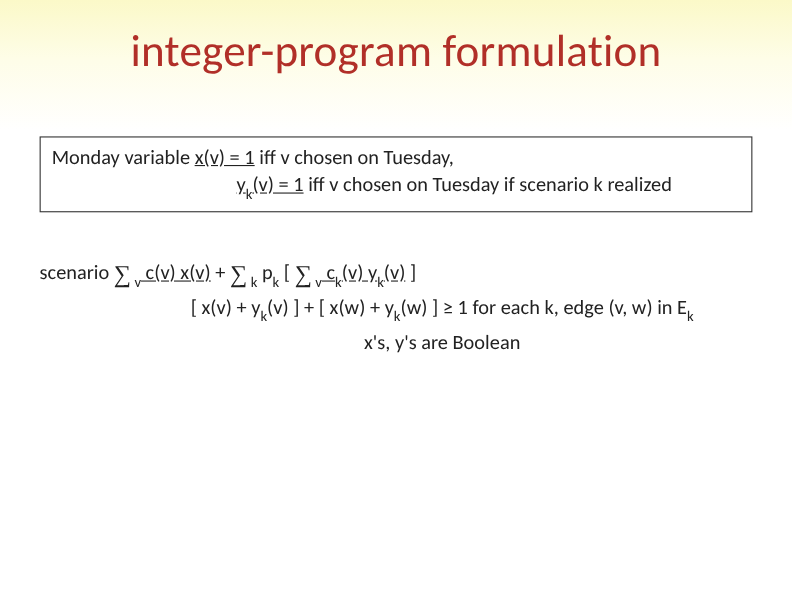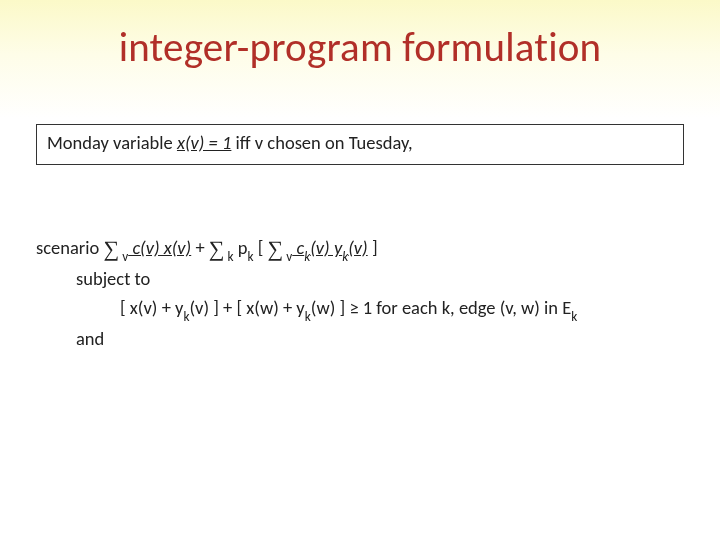--- a/index.html
+++ b/index.html
@@ -34,33 +34,32 @@
     left: 36px;
     right: 36px;
     border: 1px solid #333;
     padding: 6px 10px 8px 10px;
     font-size: 18.5px;
     color: #222;
     line-height: 1.35;
   }
   .math-u {
     text-decoration: underline;
-    font-style: italic;
   }
   .body {
     position: absolute;
     top: 230px;
     left: 36px;
     right: 36px;
     font-size: 18.5px;
     color: #222;
     line-height: 1.55;
   }
   .indent1 { padding-left: 40px; }
-  .indent2 { padding-left: 84px; }
+  .indent2 { padding-left: 84px; text-align: center; }
   .sum {
     font-family: "Cambria Math", "Times New Roman", serif;
     font-size: 22px;
     position: relative;
     top: 2px;
   }
   sub {
     font-size: 0.72em;
     position: relative;
     bottom: -0.15em;
@@ -71,32 +70,34 @@
 <body>
 
 <div class="slide">
 
   <div class="title">integer-program formulation</div>
 
   <div class="box">
     <div>
       <span>Monday variable </span><span class="math-u">x(v) = 1</span><span> iff v chosen on Tuesday,</span>
     </div>
+    <div class="line2">
+      <span class="math-u"><span>y</span><sub>k</sub><span>(v) = 1</span></span><span> iff v chosen on Tuesday if scenario k realized</span>
+    </div>
   </div>
 
   <div class="body">
 
     <div>
       <span>scenario </span><span class="sum">∑</span><sub> v</sub><span class="math-u"> c(v) x(v)</span><span> + </span><span class="sum">∑</span><sub> k</sub><span> p</span><sub>k</sub><span> [ </span><span class="sum">∑</span><sub> v</sub><span class="math-u"><span> c</span><sub>k</sub><span>(v) y</span><sub>k</sub><span>(v)</span></span><span> ]</span>
     </div>
 
-    <div class="indent1">subject to</div>
 
     <div class="indent2">
       <span>[ x(v) + y</span><sub>k</sub><span>(v) ] + [ x(w) + y</span><sub>k</sub><span>(w) ]  ≥ 1   for each k, edge (v, w) in E</span><sub>k</sub>
     </div>
 
-    <div class="indent1">and</div>
 
+    <div class="indent2">x's, y's are Boolean</div>
 
   </div>
 
 </div>
 
 </body></html>

